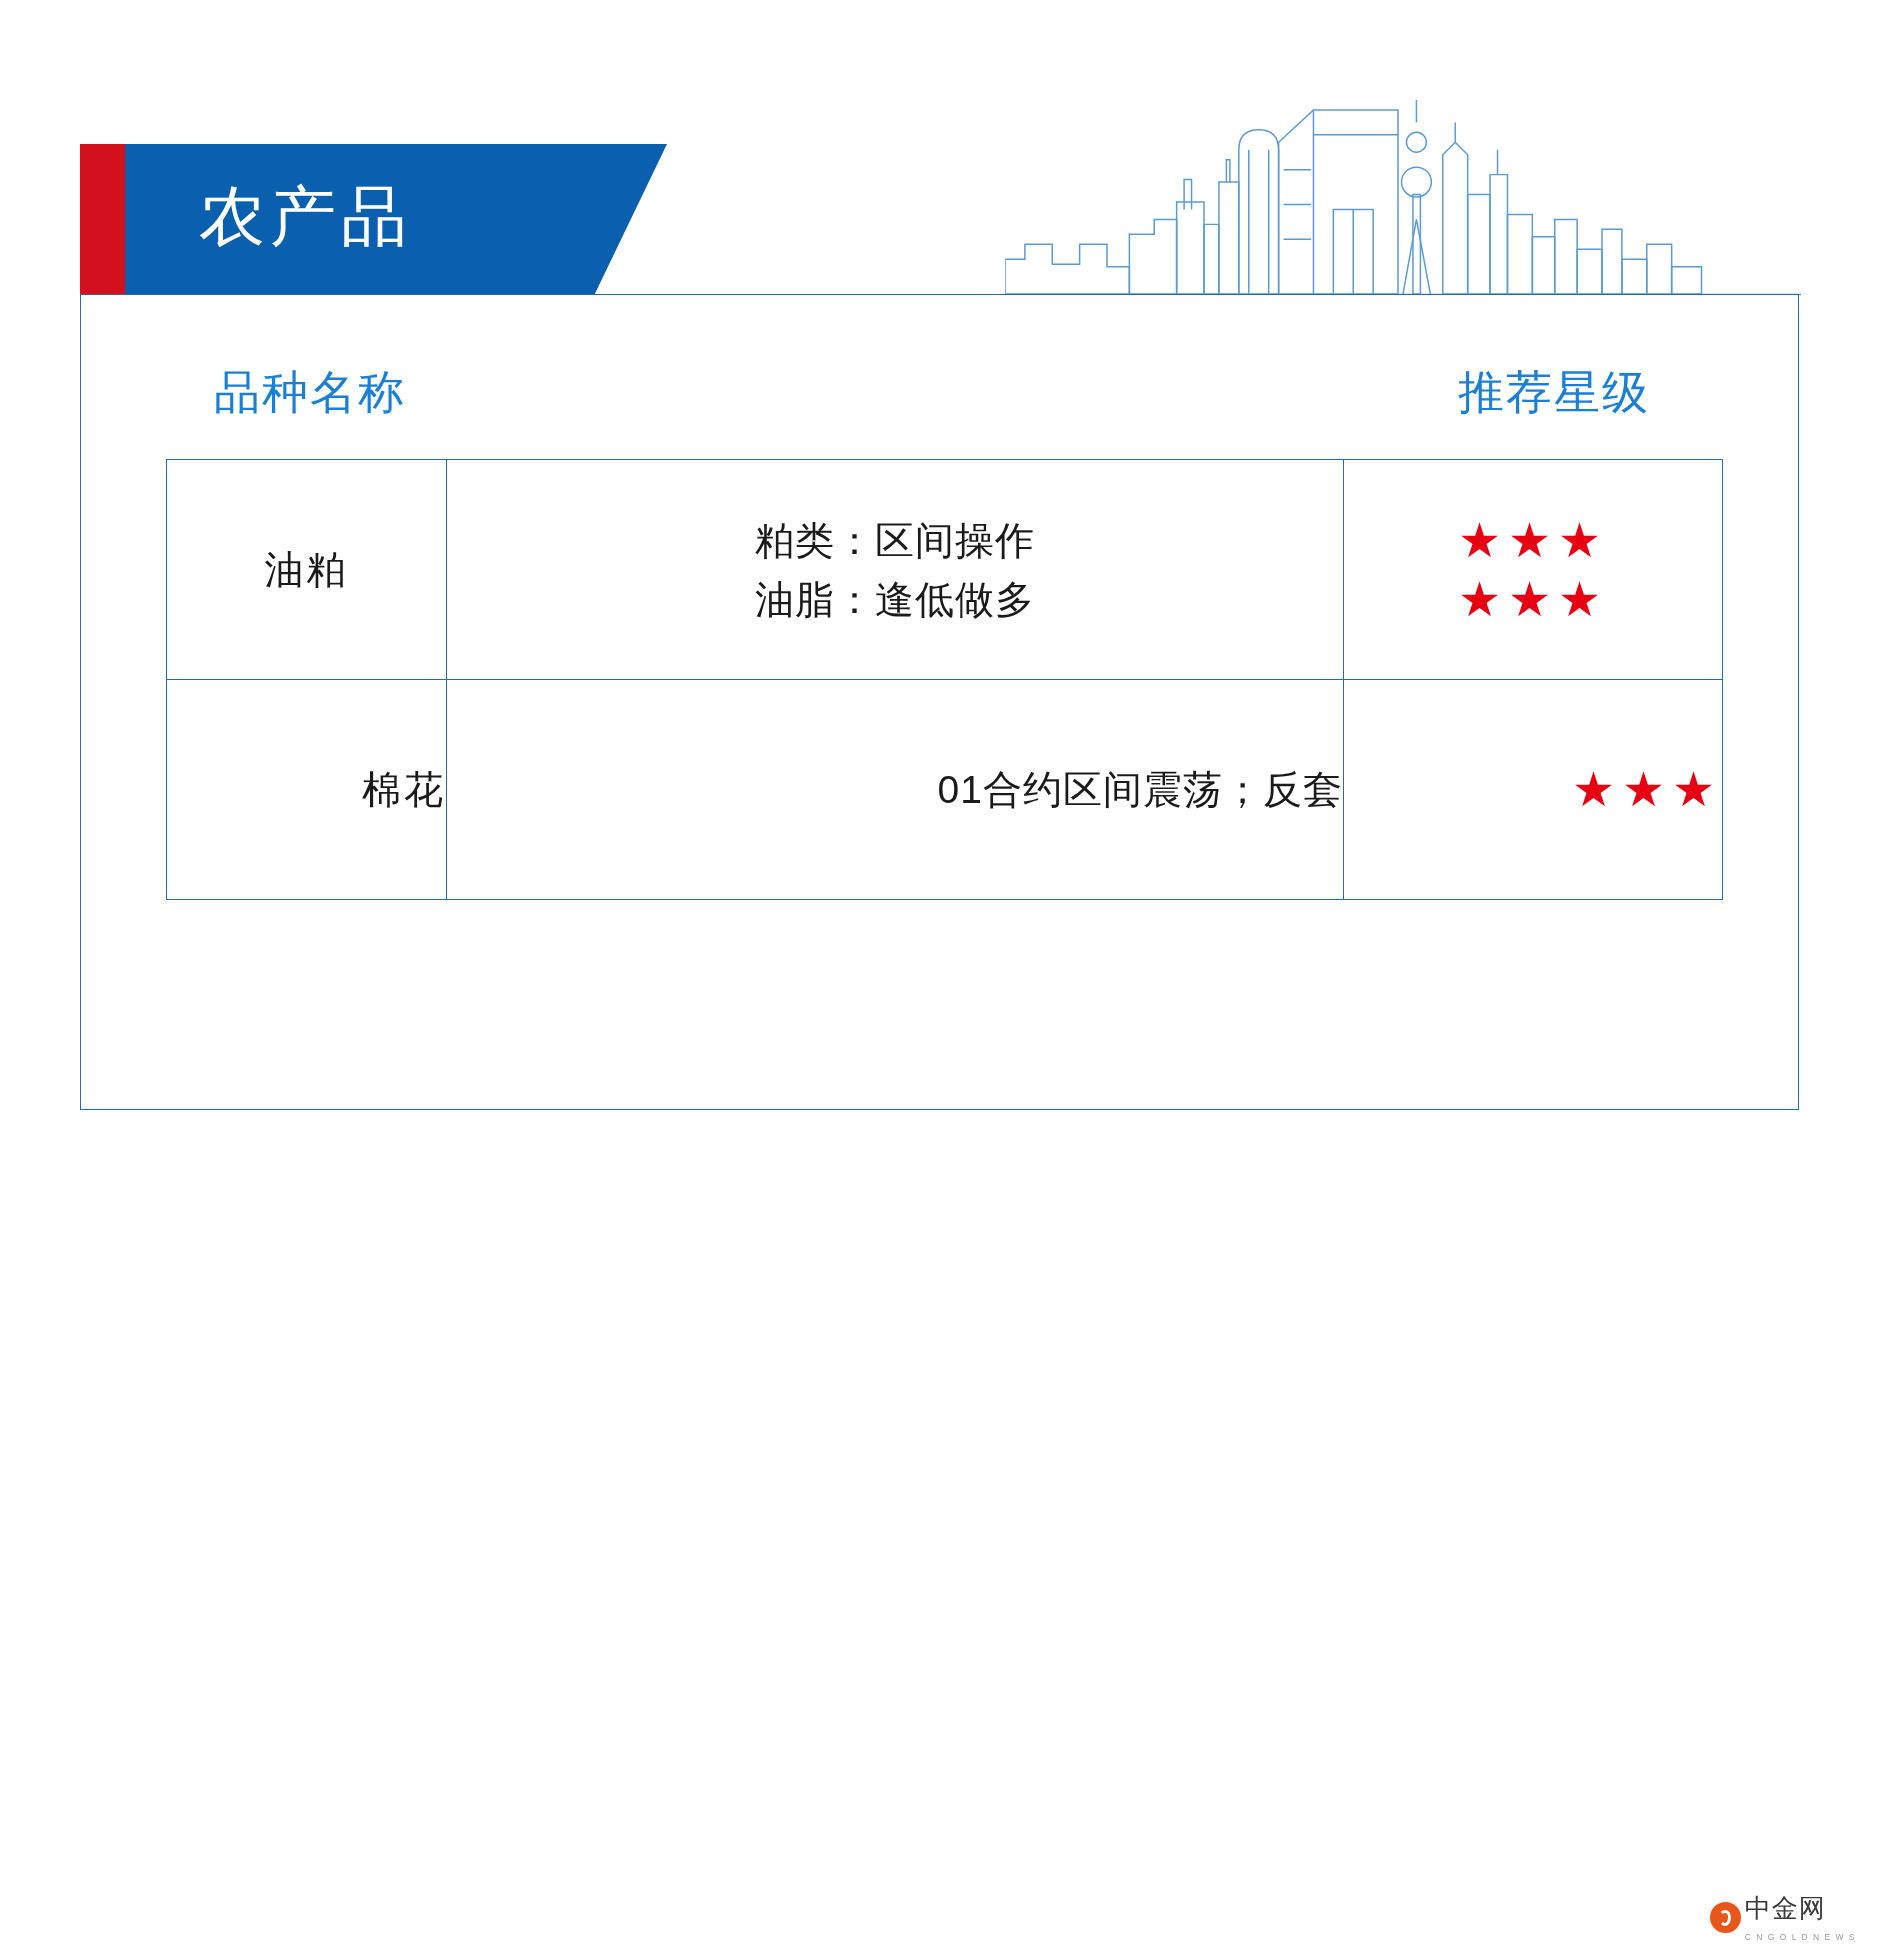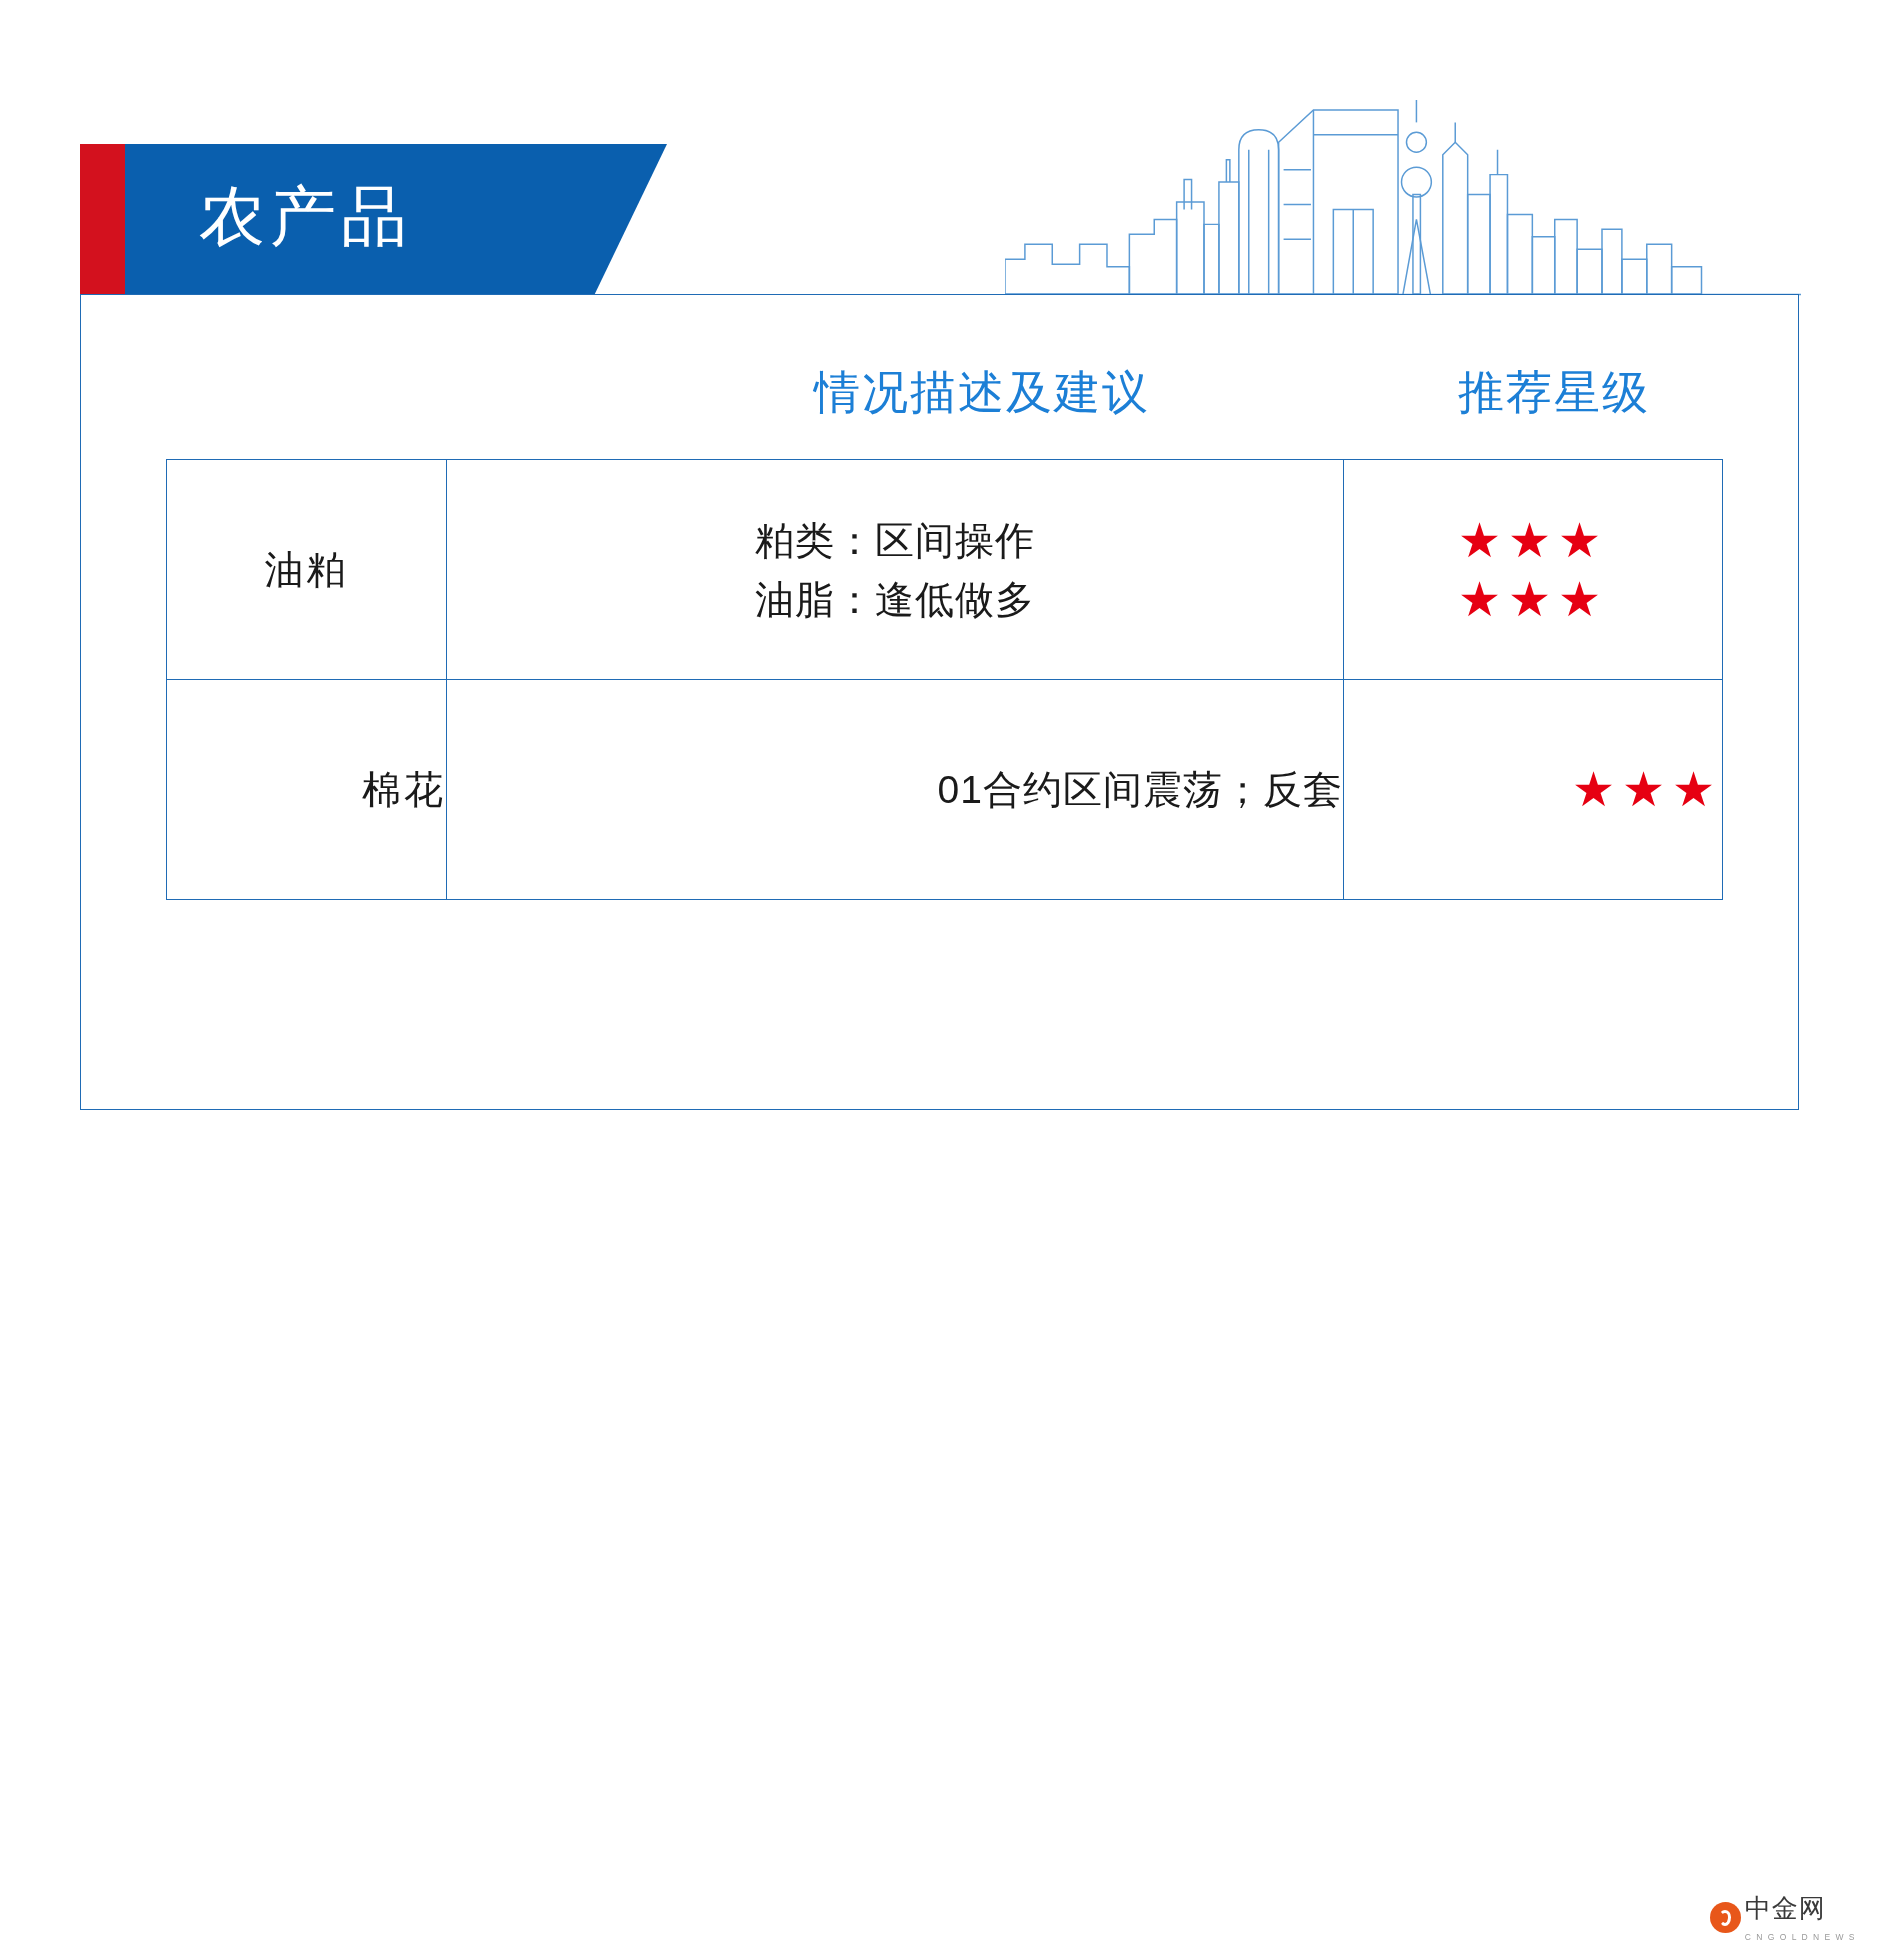--- a/index.html
+++ b/index.html
@@ -229,21 +229,21 @@
       <path d="M1290 400 L1290 300 L1340 300 L1340 400 Z"></path>
       <path d="M1340 400 L1340 345 L1400 345 L1400 400 Z"></path>
     </g>
     <line x1="0" y1="401" x2="1600" y2="401" stroke="#5b9bd5" stroke-width="3"></line>
   </svg>
 </div>
 
 <div class="card">
 
   <div class="col-headers">
-    <div class="col-head c2">情况描述及建议</div>
+    <div class="col-head c1">品种名称</div>
     <div class="col-head c3">推荐星级</div>
   </div>
 
   <table class="tbl">
     <tbody>
       <tr class="row-1">
         <td class="name">油粕</td>
         <td class="desc">
           <div class="desc-line">粕类：区间操作</div>
           <div class="desc-line">油脂：逢低做多</div>

